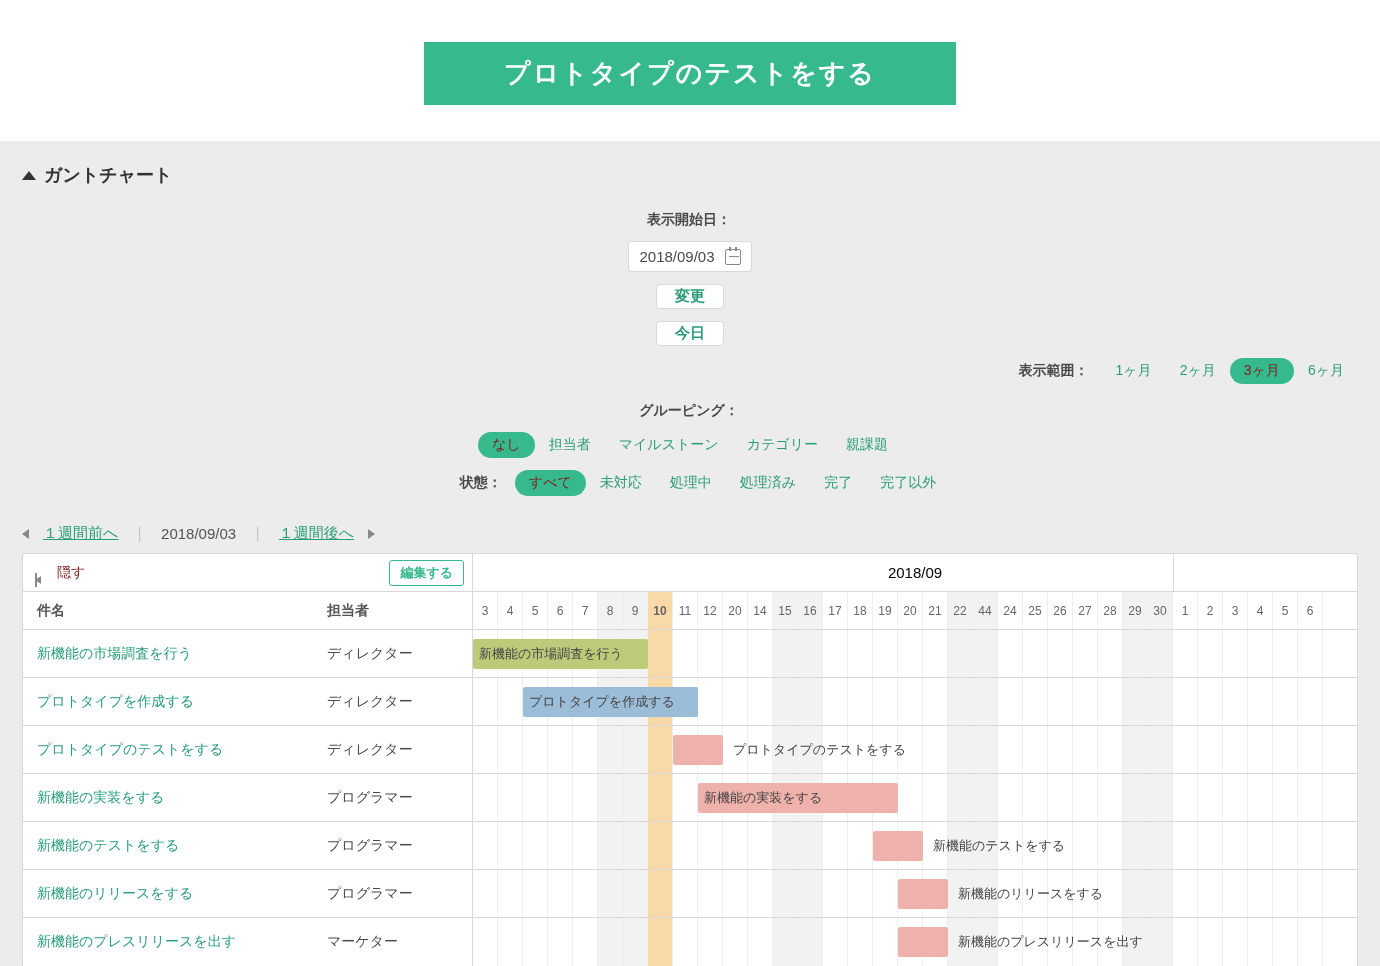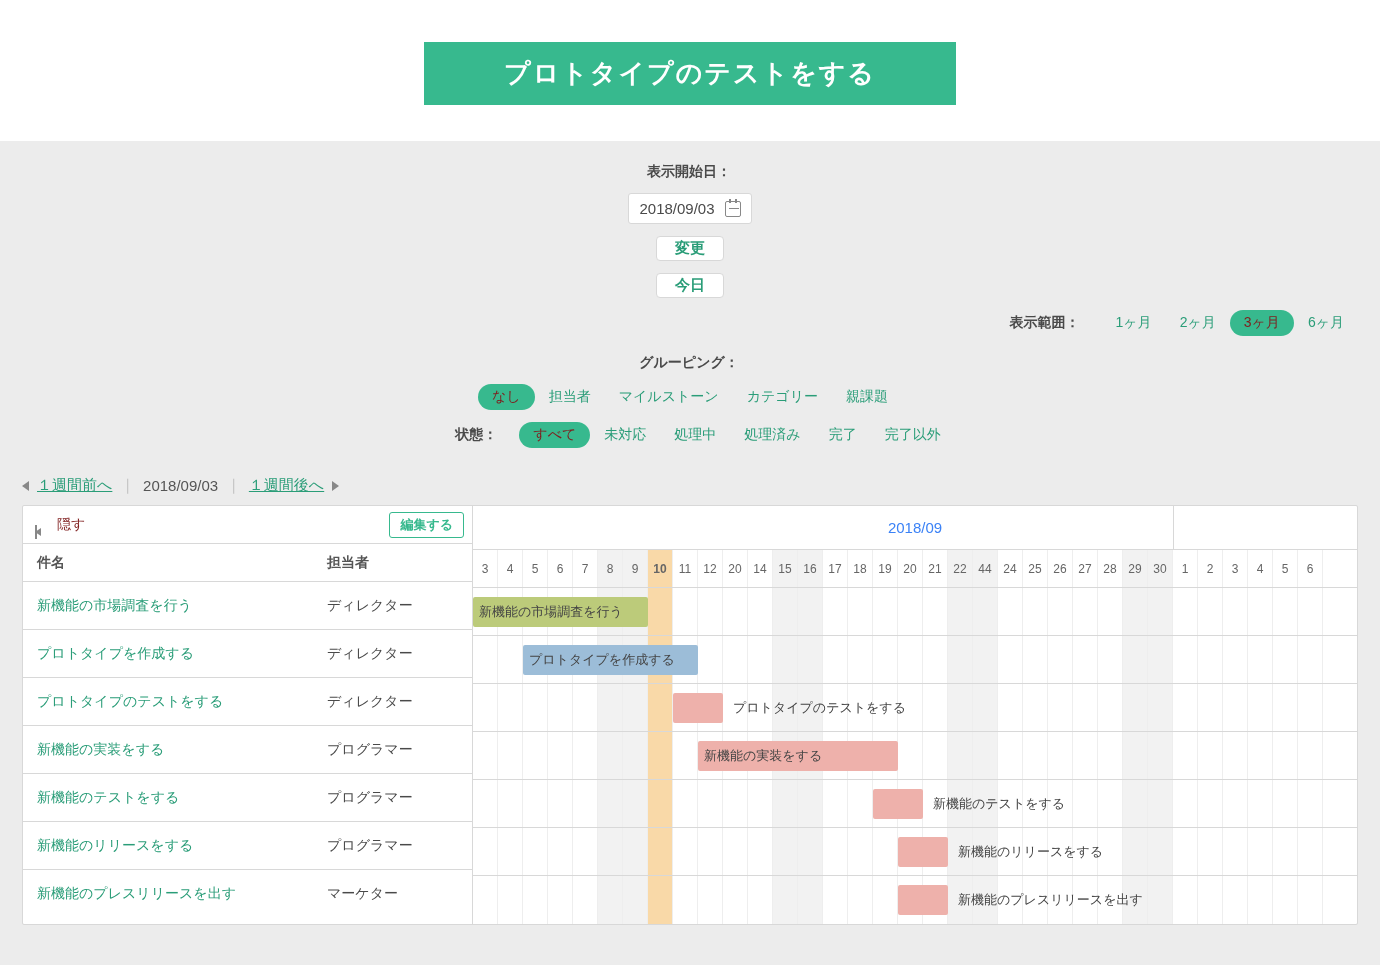--- a/index.html
+++ b/index.html
@@ -107,26 +107,26 @@
     padding: 4px 14px;
     border-radius: 14px;
     color: var(--link);
     cursor: pointer;
     font-size: 14px;
   }
   .pill.active {
     background: var(--accent);
     color: #7f1d1d;
   }
-  .right-group { margin-left: auto; display:flex; align-items:center; gap:20px;}
+  .right-group { margin-left: auto; display:flex; align-items:center; gap:11px;}
 
   .nav-row {
     display: flex;
     align-items: center;
-    gap: 8px;
+    gap: 14px;
     margin: 28px 0 10px;
     font-size: 15px;
   }
   .nav-link {
     color: var(--link);
     text-decoration: underline;
     cursor: pointer;
     display:inline-flex;align-items:center;gap:4px;
   }
   .tri-l { width:0;height:0;border-top:5px solid transparent;border-bottom:5px solid transparent;border-right:7px solid #888;}
@@ -181,24 +181,24 @@
   }
   .g-row:last-child{border-bottom:none;}
   .task-link{color:var(--link);cursor:pointer;}
 
   .g-right {
     flex: 1;
     overflow: hidden;
     position: relative;
   }
   .g-month {
-    height: 44px;
+    height: 38px;
     border-bottom: 1px solid var(--border);
     display:flex;align-items:center;justify-content:center;
-    font-size:15px;color:#3b82f6;
+    font-size:15px;color:#000000;
     position:relative;
   }
   .g-days {
     height: 38px;
     border-bottom: 1px solid var(--border);
     display:flex;
   }
   .day-cell {
     flex: 0 0 25px;
     border-right: 1px solid #eee;
@@ -240,20 +240,24 @@
 </style>
 </head>
 <body>
 
 <div class="hero">
   <div class="hero-banner">プロトタイプのテストをする</div>
 </div>
 
 <div class="panel">
 
+  <div class="section-head">
+    <span class="chev"></span>
+    <span>ガントチャート</span>
+  </div>
 
   <div class="ctrl-row">
     <span class="ctrl-label">表示開始日：</span>
     <span class="date-box">
       <span>2018/09/03</span>
       <span class="cal-icon"></span>
     </span>
     <button class="btn">変更</button>
     <button class="btn">今日</button>
 

